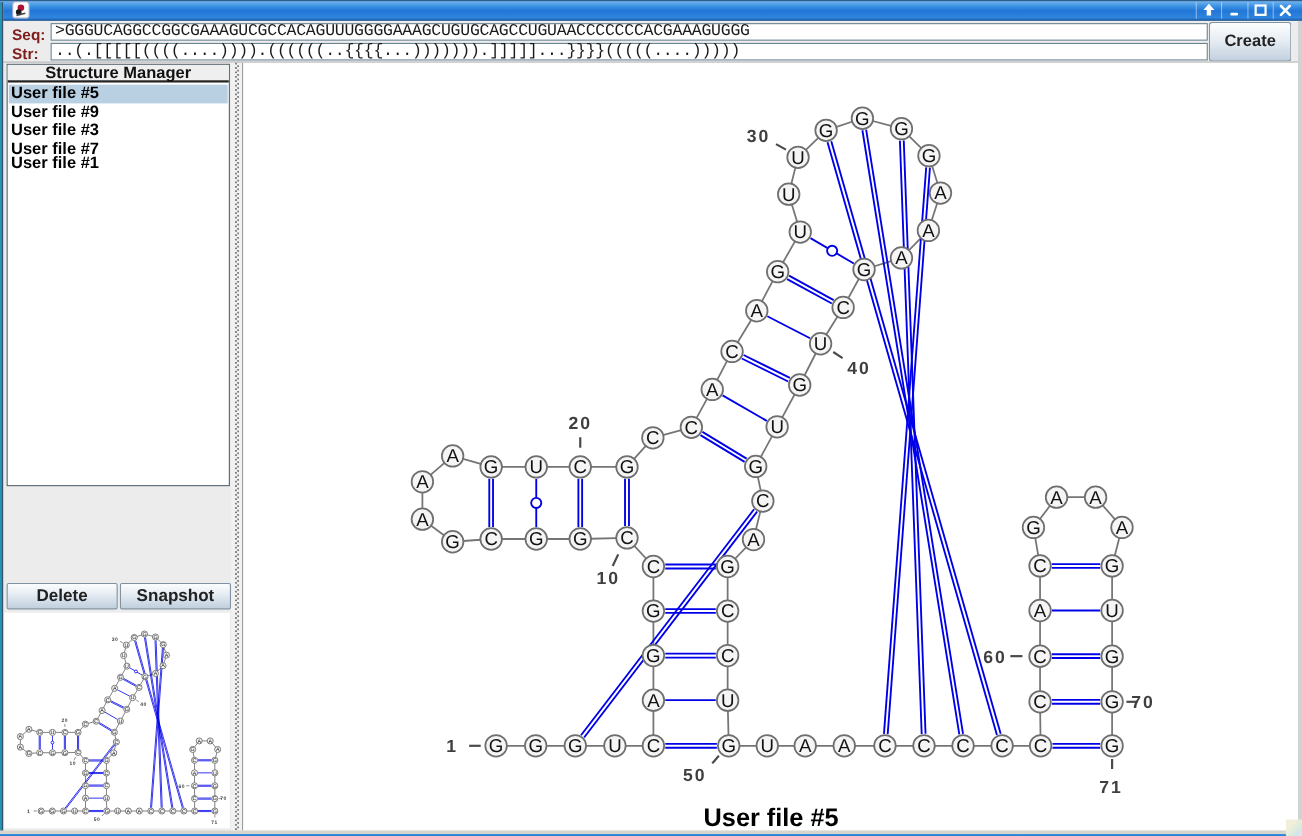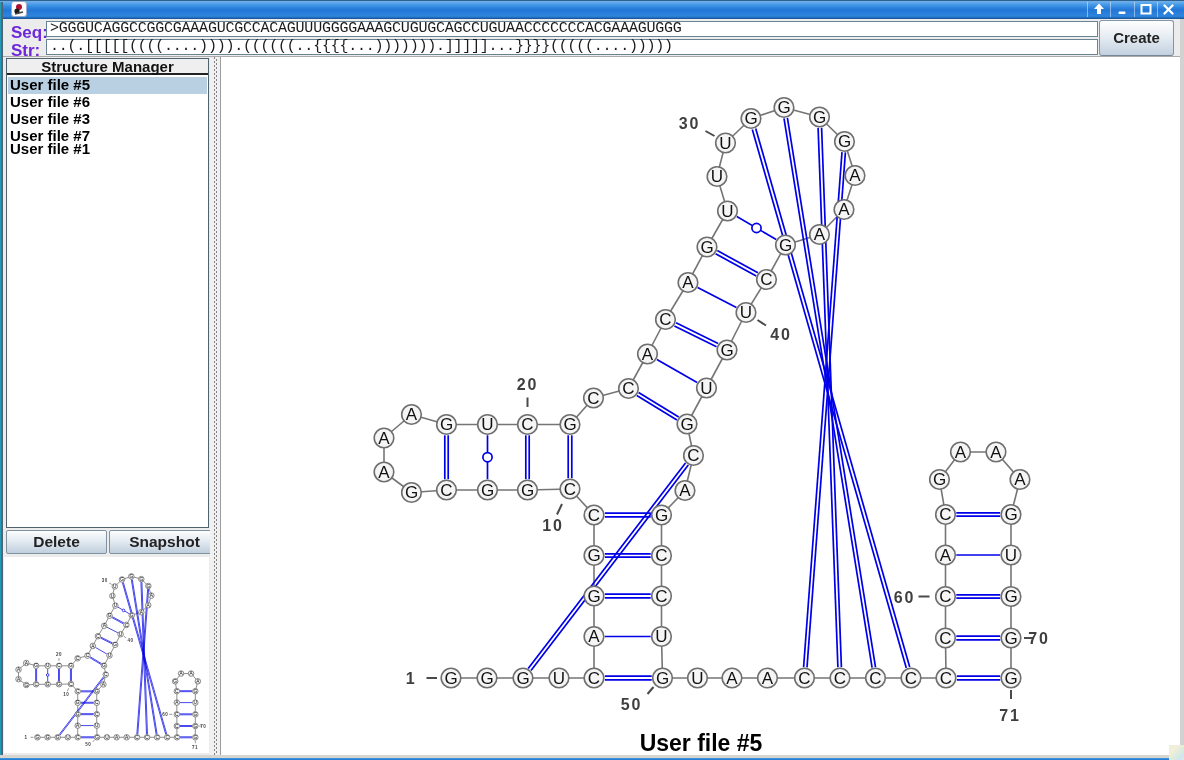--- a/index.html
+++ b/index.html
@@ -3,37 +3,37 @@
 * { margin:0; padding:0; box-sizing:border-box; }
 html,body { width:1184px; height:760px; overflow:hidden; font-family:"Liberation Sans",sans-serif; }
 #win { position:absolute; left:0; top:0; width:1184px; height:760px; background:#ececec; }
 #titlebar { position:absolute; left:0; top:0; width:1184px; height:19px;
   background:linear-gradient(#123a5e 0%,#6db0ec 8%,#3b92e4 30%,#2276d6 52%,#2e85de 85%,#1a5ea8 97%,#0f3a66 100%); }
 #title { position:absolute; left:0; top:2px; width:1122px; text-align:center; color:#fff;
   font-weight:bold; font-size:13.5px; letter-spacing:1.4px; text-shadow:0 1px 1px #1a5fa0; }
 #appicon { position:absolute; left:11px; top:1px; width:16px; height:16px; background:#fdfdfd;
   border-radius:3px; border:1px solid #9ac; }
 #toppanel { position:absolute; left:3px; top:19px; width:1178px; height:38px; background:#ececec; }
-.flabel { position:absolute; left:8px; width:37px; font-weight:bold; font-size:17px; color:#6d28d9; }
+.flabel { position:absolute; left:8px; width:37px; font-weight:bold; font-size:14px; color:#7f1d1d; }
 .tfield { position:absolute; left:43px; width:1052px; height:16px; background:#fff;
   border:1px solid #6a8392; font-family:"Liberation Mono",monospace; font-size:15px; letter-spacing:-0.23px;
   color:#1a1a1a; line-height:14px; padding-left:3px; white-space:pre; }
 #createbtn { position:absolute; left:1096px; top:1px; width:75px; height:36px;
   background:linear-gradient(#fdfefe,#e7edf3 45%,#c2d1df); border:1px solid #8496a6; border-bottom-color:#76879a;
   border-radius:3px; text-align:center; line-height:34px; font-weight:bold; font-size:15px; color:#222; }
 #leftedge { position:absolute; left:0; top:2px; width:3px; height:755px;
   background:linear-gradient(90deg,#2d6d95 0,#19c8d8 1px,#1b3a5e 2px,#8a8a8a 3px); }
 #botedge { position:absolute; left:0; top:755px; width:1184px; height:5px;
   background:linear-gradient(#d8d5ce 0,#d8d5ce 3px,#3f9be8 3px,#2277cc 5px); }
 #rightedge { position:absolute; left:1180px; top:19px; width:4px; height:738px; background:#d2d2d2; }
 #grip { position:absolute; left:1169px; top:745px; width:15px; height:15px;
   background:linear-gradient(135deg,#eaf2de 0%,#f4eeda 30%,#dfeddc 55%,#d2e5ec 80%,#dde9ef 100%); }
 #sep1 { position:absolute; left:3px; top:56px; width:1177px; height:1px; background:#aaa; }
 #leftpanel { position:absolute; left:3px; top:57px; width:209px; height:698px; background:#ececec; }
-#smbox { position:absolute; left:3px; top:1px; width:203px; height:470px; border:1px solid #51636f; background:#fff; }
+#smbox { position:absolute; left:3px; top:1px; width:203px; height:384px; border:1px solid #51636f; background:#fff; }
 #smhead { position:absolute; left:0; top:0; width:201px; height:16px; background:#efefef;
   border-bottom:2px solid #222; text-align:center; font-weight:bold; font-size:15px; color:#111; line-height:15px; }
 .litem { position:absolute; left:1px; width:199px; height:17px; font-weight:bold; font-size:15px;
   color:#000; padding-left:2px; line-height:16px; }
 .btn { position:absolute; top:473px; height:24px; background:linear-gradient(#fcfdfe,#e4ebf2 45%,#c0cfdd);
   border:1px solid #8091a2; border-radius:2px; text-align:center; font-weight:bold; font-size:15.5px;
   color:#222; line-height:22px; }
 #thumbpanel { position:absolute; left:1px; top:500px; width:205px; height:196px; background:#fff; }
 #splitter { position:absolute; left:210px; top:57px; width:10px; height:698px; background:#f1f1f1;
   background-image:radial-gradient(circle at 4.5px 1px, #808080 0.75px, transparent 1px),radial-gradient(circle at 6.5px 3px, #808080 0.75px, transparent 1px);
@@ -72,27 +72,27 @@
     <div class="tfield" style="top:2px;">&gt;GGGUCAGGCCGGCGAAAGUCGCCACAGUUUGGGGAAAGCUGUGCAGCCUGUAACCCCCCCACGAAAGUGGG</div>
     <div class="flabel" style="top:22px;">Str:</div>
     <div class="tfield" style="top:20px;">..(.[[[[[((((....)))).((((((..{{{{...))))))).]]]]]...}}}}(((((....)))))</div>
     <div id="createbtn">Create</div>
   </div>
   <div id="sep1"></div>
   <div id="leftpanel">
     <div id="smbox">
       <div id="smhead">Structure Manager</div>
       <div class="litem" style="top:18px; background:#b9cfe2;">User file #5</div>
-      <div class="litem" style="top:35px;">User file #6</div>
+      <div class="litem" style="top:35px;">User file #9</div>
       <div class="litem" style="top:52px;">User file #3</div>
       <div class="litem" style="top:69px;">User file #7</div>
       <div class="litem" style="top:82px;">User file #1</div>
     </div>
     <div class="btn" style="left:3px; width:101px;">Delete</div>
-    <div class="btn" style="left:106px; width:111px;">Snapshot</div>
+    <div class="btn" style="left:106px; width:101px;">Snapshot</div>
     <div id="thumbpanel">
       <svg width="205" height="197" viewBox="0 0 205 197" style="--bw:2.9;--pw:2.55;--cw:2.9;">
         <use href="#rna" transform="translate(-93.5,-10.9) scale(0.282)"></use>
       </svg>
     </div>
   </div>
   <div id="splitter"></div>
   <div id="canvas">
     <svg width="960" height="698" viewBox="220 57 960 698">
       <g id="rna">

